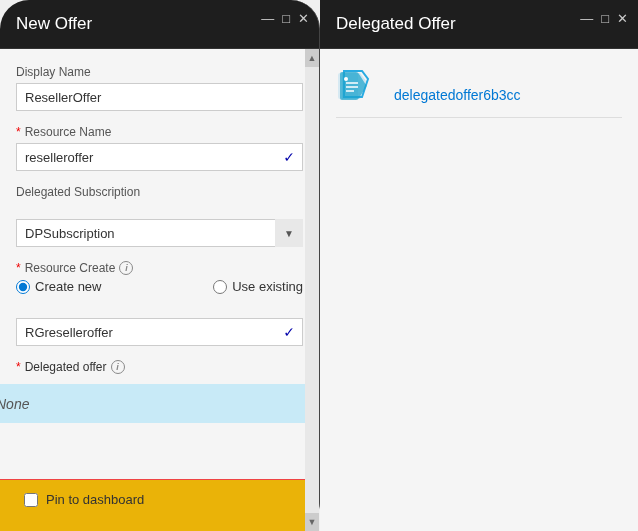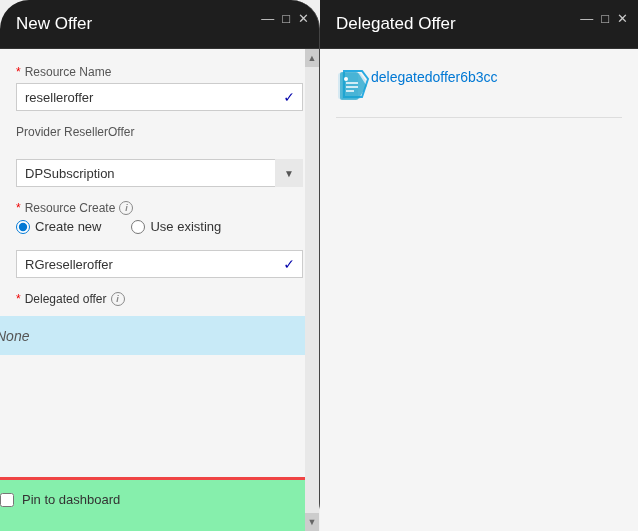--- a/index.html
+++ b/index.html
@@ -202,21 +202,22 @@
       align-items: center;
       justify-content: center;
       pointer-events: none;
       color: #555;
       font-size: 10px;
     }
 
     .radio-group {
       display: flex;
       gap: 30px;
-      margin-bottom: 16px;
+      margin-bottom: 24px;
+      justify-content: space-between;
     }
 
     .radio-label {
       display: flex;
       align-items: center;
       gap: 5px;
       font-size: 13px;
       color: #333;
       cursor: pointer;
     }
@@ -252,23 +253,23 @@
       font-size: 14px;
       color: #555;
     }
 
     .chevron-right {
       color: #555;
       font-size: 16px;
     }
 
     .footer-area {
-      background: #86efac;
-      border-top: 3px solid #ef4444;
-      padding: 12px 0;
+      background: #eab308;
+      border-top: 1px solid #ef4444;
+      padding: 12px 24px;
     }
 
     .pin-row {
       display: flex;
       align-items: center;
       gap: 8px;
       margin-bottom: 12px;
     }
 
     .pin-checkbox {
@@ -298,22 +299,22 @@
     .right-body {
       flex: 1;
       background: #f5f5f5;
       color: #333;
       padding: 20px 16px;
       overflow-y: auto;
     }
 
     .offer-item {
       display: flex;
-      align-items: flex-start;
-      gap: 1px;
+      align-items: flex-end;
+      gap: 24px;
       padding-bottom: 14px;
       border-bottom: 1px solid #ddd;
     }
 
     .offer-icon {
       width: 34px;
       height: 34px;
       flex-shrink: 0;
     }
 
@@ -335,35 +336,43 @@
     <div class="window-controls">
       <span class="win-btn">—</span>
       <span class="win-btn">□</span>
       <span class="win-btn">✕</span>
     </div>
   </div>
 
   <div class="panel-body">
     <div class="scrollable-content">
 
+      <div class="form-group">
+        <div class="form-label">
+          <span>Display Name</span>
+        </div>
+        <div class="input-wrapper">
+          <input type="text" class="text-input" value="ResellerOffer" style="">
+        </div>
+      </div>
 
       <div class="form-group">
         <div class="form-label">
           <span class="required-star">*</span>
           <span>Resource Name</span>
         </div>
         <div class="input-wrapper">
           <input type="text" class="text-input" value="reselleroffer" style="">
           <span class="input-check">✓</span>
         </div>
       </div>
 
       <div class="form-group">
         <div class="form-label">
-          <span>Provider ResellerOffer</span>
+          <span>Delegated Subscription</span>
         </div>
         <div class="select-wrapper">
           <select class="form-select">
             <option>DPSubscription</option>
           </select>
           <div class="select-arrow">▼</div>
         </div>
       </div>
 
       <div class="form-group">

